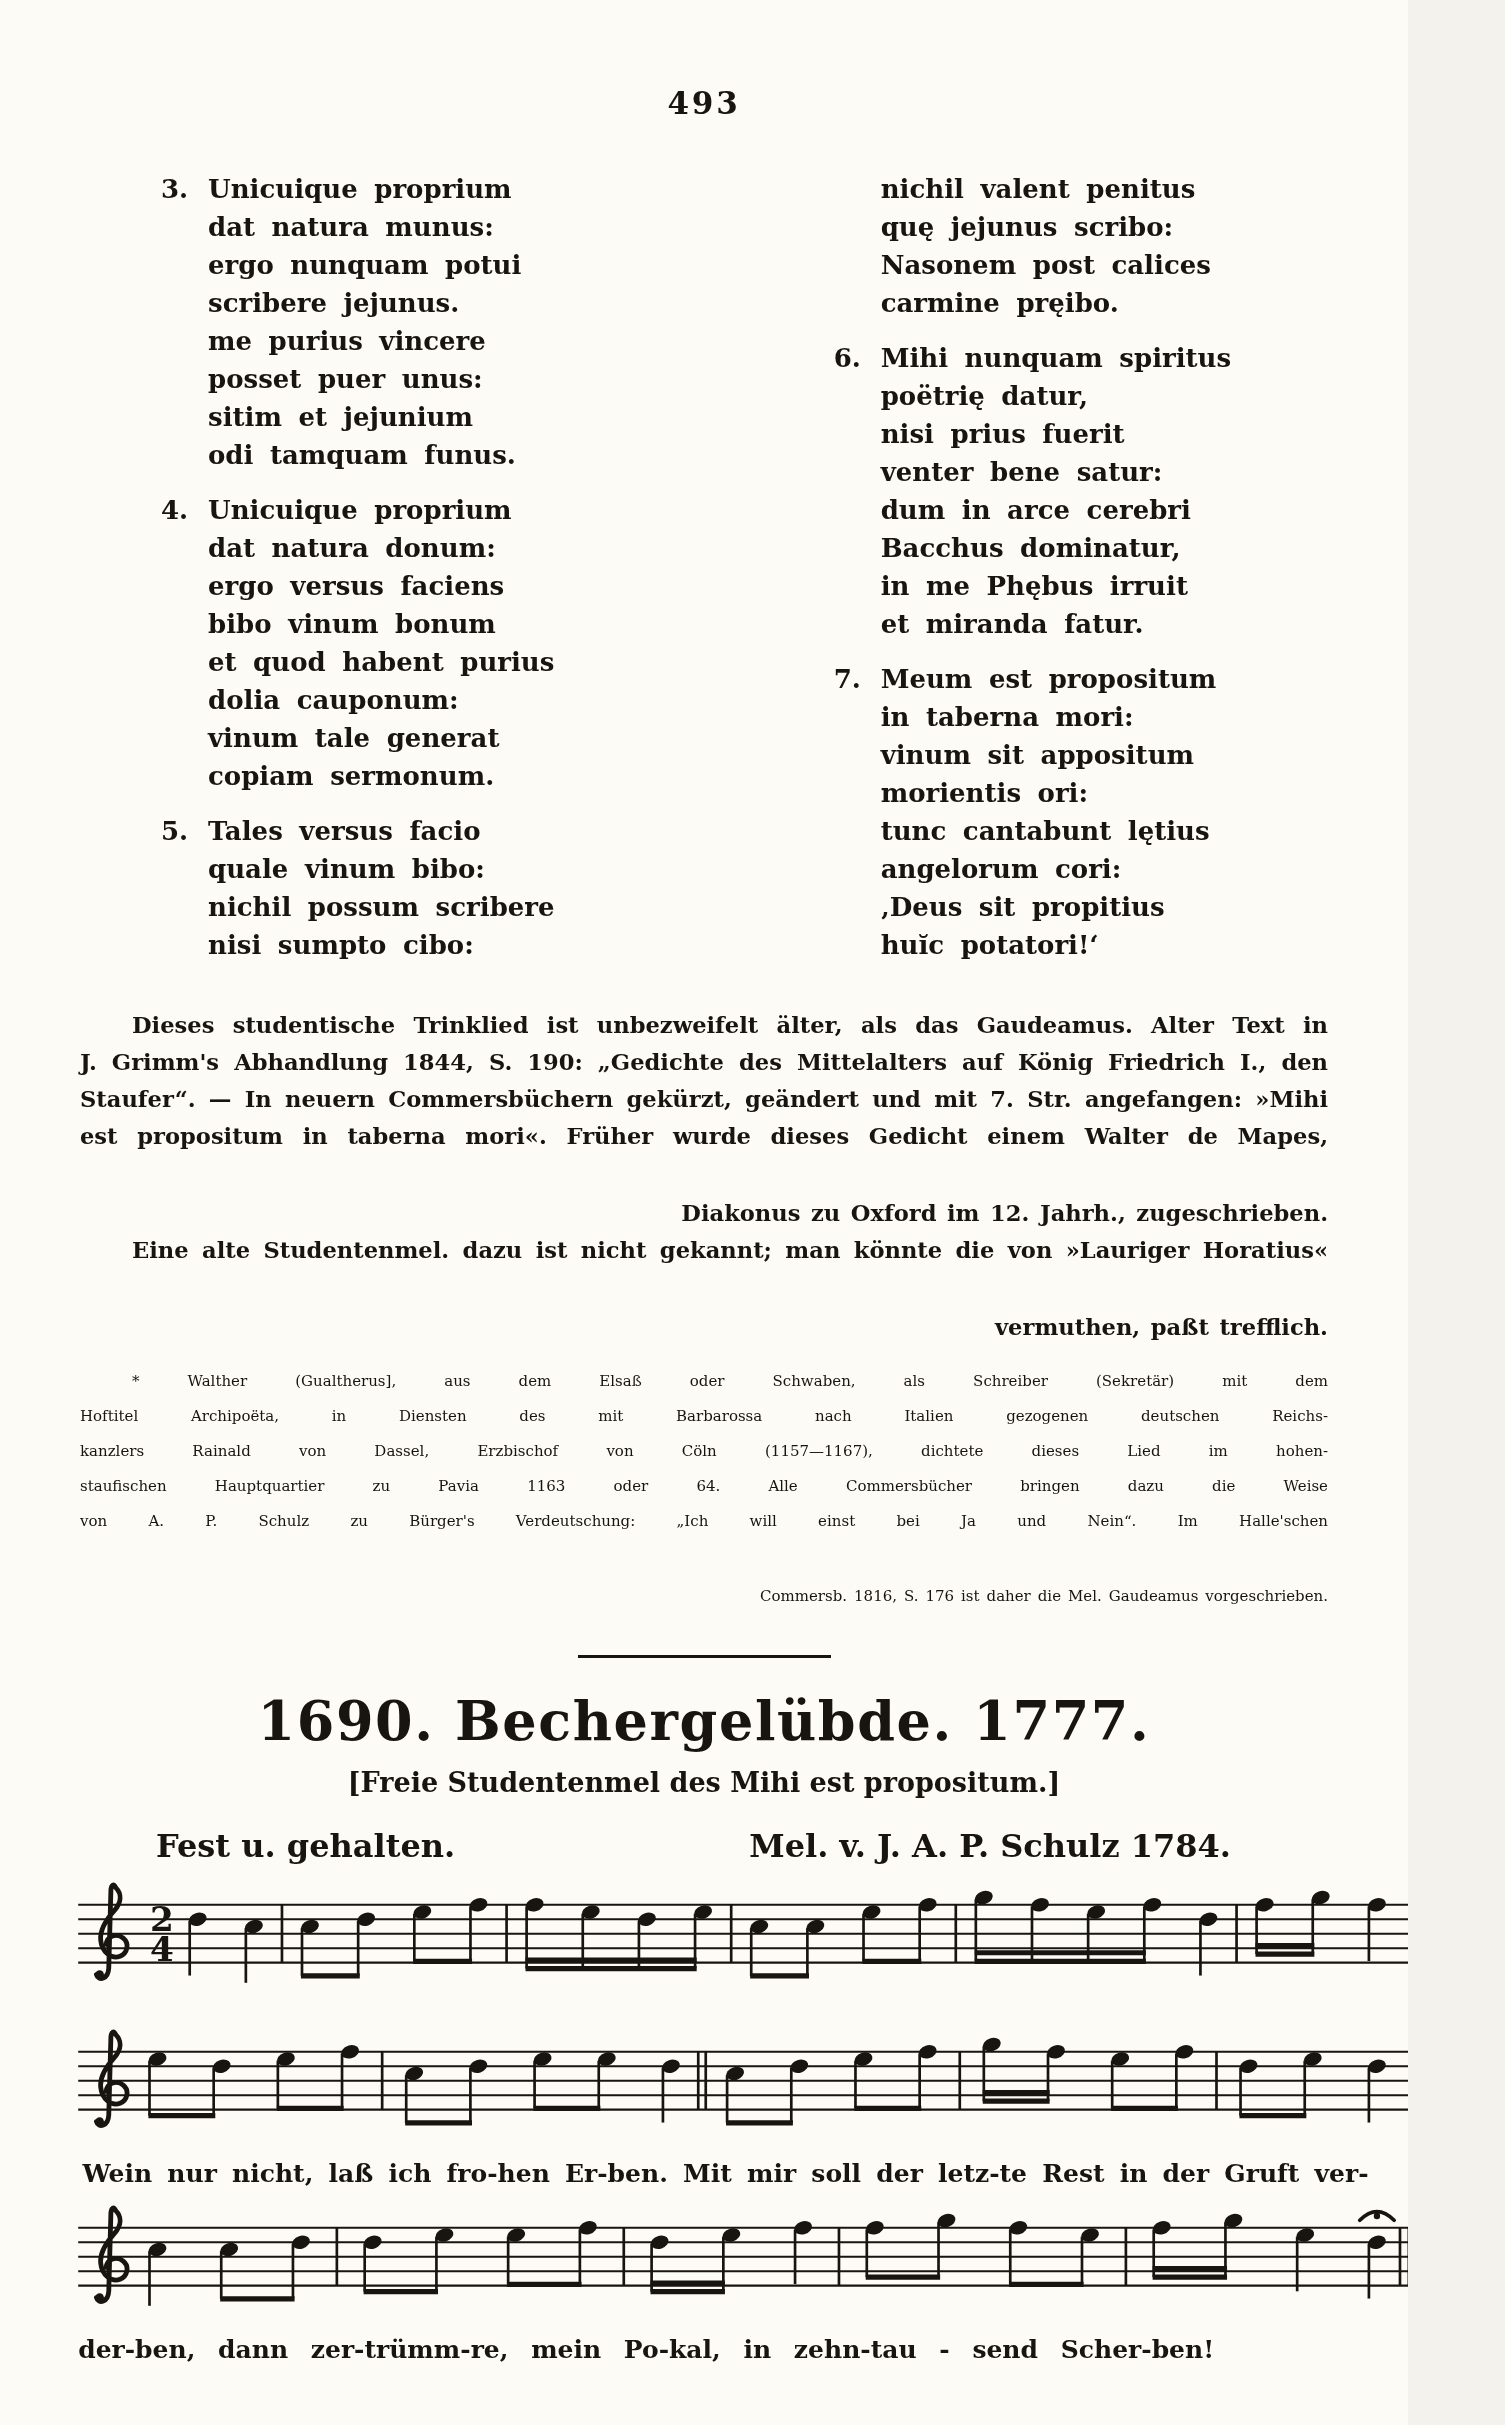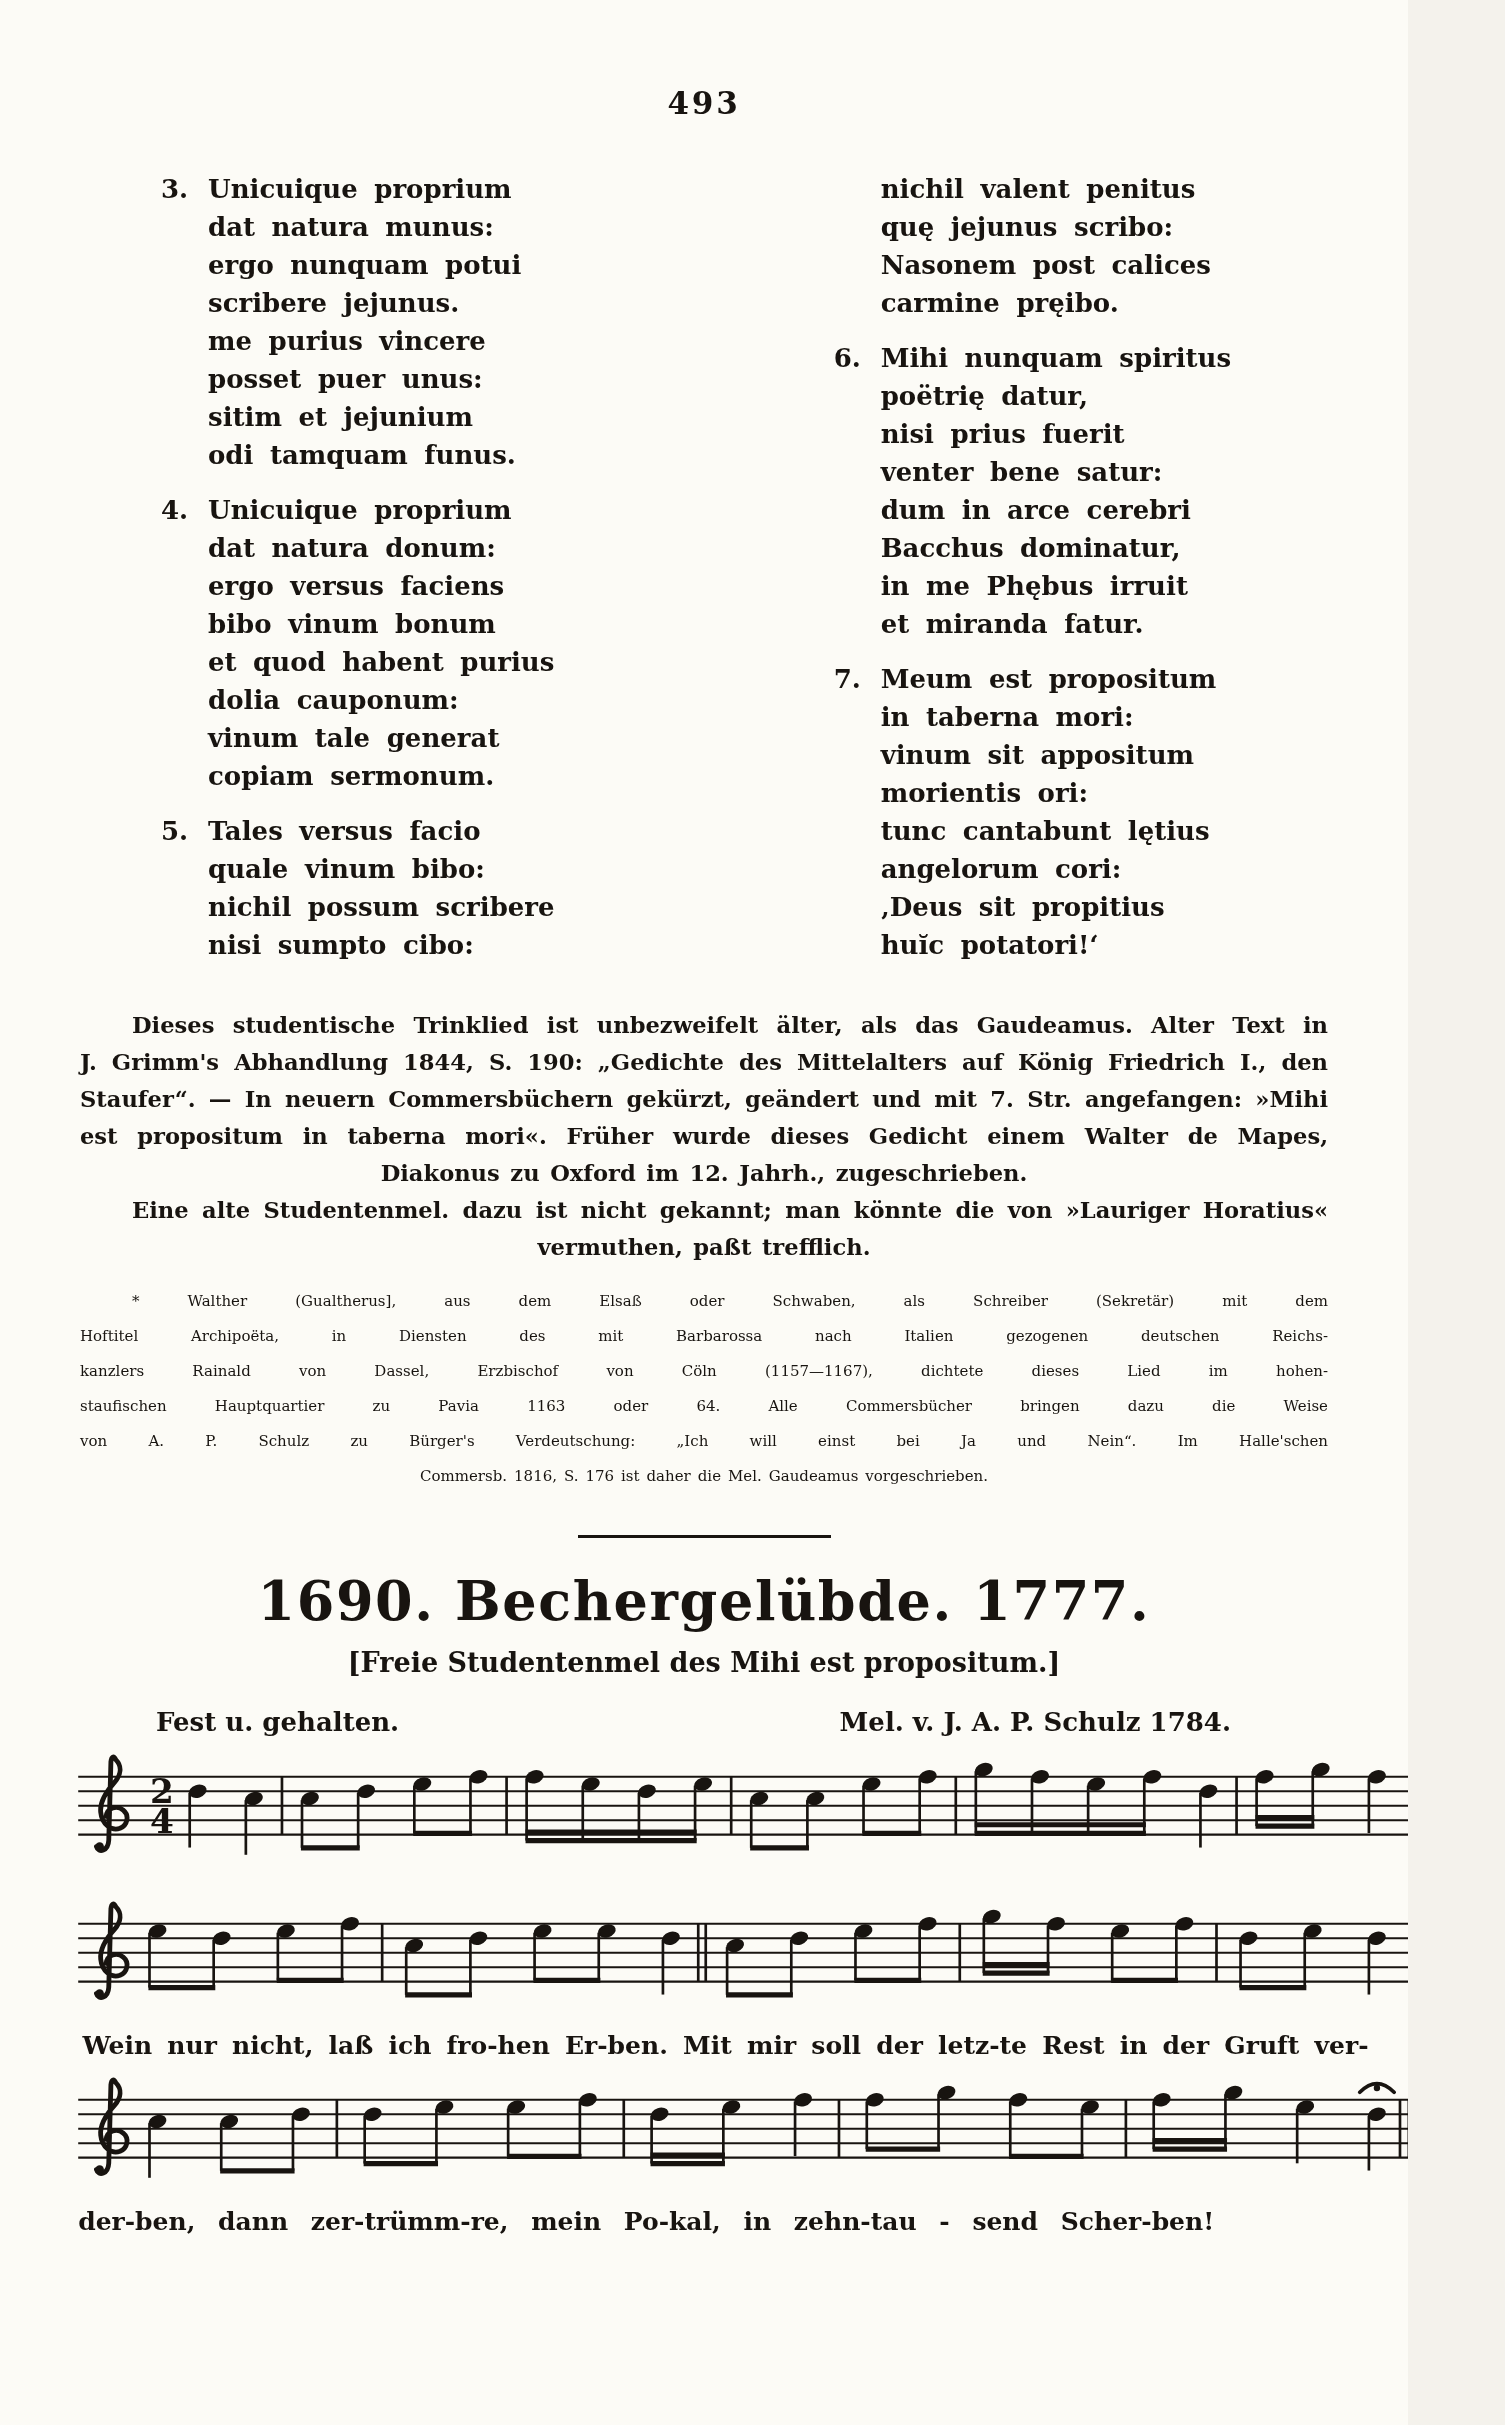--- a/index.html
+++ b/index.html
@@ -10,27 +10,27 @@
   .pagenum{padding-top:85px;text-align:center;font-size:31px;font-weight:bold;letter-spacing:2.7px;}
   .verses{display:flex;margin:49px 0 0 161px;}
   .vcol{width:559px;}
   .vcol.right{margin-left:120px;width:581px;}
   .verse{display:flex;margin-bottom:17px;}
   .vnum{width:47px;flex:none;font-size:26px;font-weight:bold;line-height:38px;}
   .vlines{font-size:26px;font-weight:bold;line-height:38px;word-spacing:7.5px;white-space:nowrap;}
   .commentary{margin:26px 80px 0;font-size:22.6px;line-height:37px;font-weight:bold;word-spacing:2.7px;}
   .footnote{margin:18.3px 80px 0;font-size:15px;line-height:35px;font-weight:normal;word-spacing:2.2px;}
   .jline{text-align:justify;text-align-last:justify;}
-  .jlast{text-align:center;}
+  .jlast{text-align:right;margin-top:40px;}
   .indent{text-indent:52px;}
   .divider{width:253px;height:3.2px;background:#181410;margin:41px auto 0;}
   .songtitle{margin-top:31px;text-align:center;font-size:54px;font-weight:bold;letter-spacing:1.6px;}
   .subtitle{margin-top:14px;text-align:center;font-size:27px;font-weight:bold;}
   .temporow{display:flex;justify-content:space-between;margin:29px 177px 0 156px;
-            font-size:26px;font-weight:bold;}
+            font-size:32px;font-weight:bold;}
   .music{margin:7.5px 75px 0;}
   .system{margin-top:13px;}
   .system svg{display:block;}
   .lyrics{font-size:25px;font-weight:bold;margin-top:0;white-space:nowrap;}
   .music .system:nth-of-type(1) .lyrics{padding-left:81px;word-spacing:19.4px;}
   .music .system:nth-of-type(2) .lyrics{padding-left:7.5px;word-spacing:6.5px;}
   .music .system:nth-of-type(3) .lyrics{padding-left:3.2px;word-spacing:14px;}
 </style>
 </head>
 <body>

